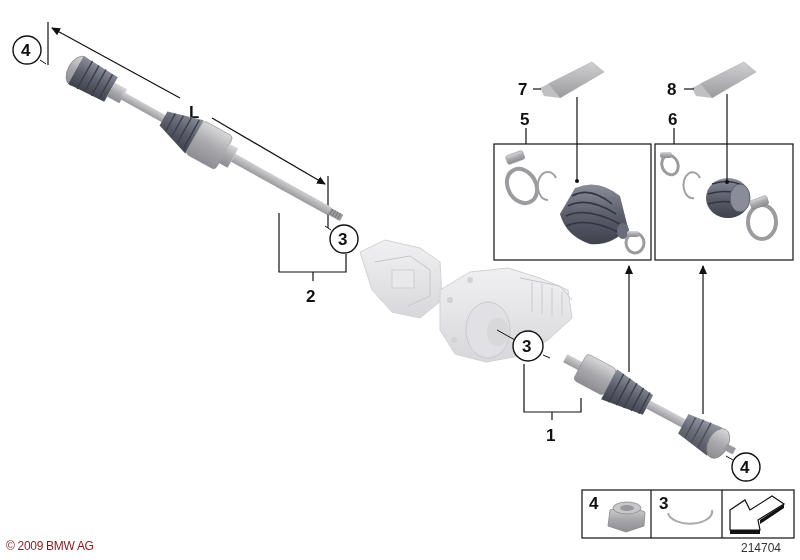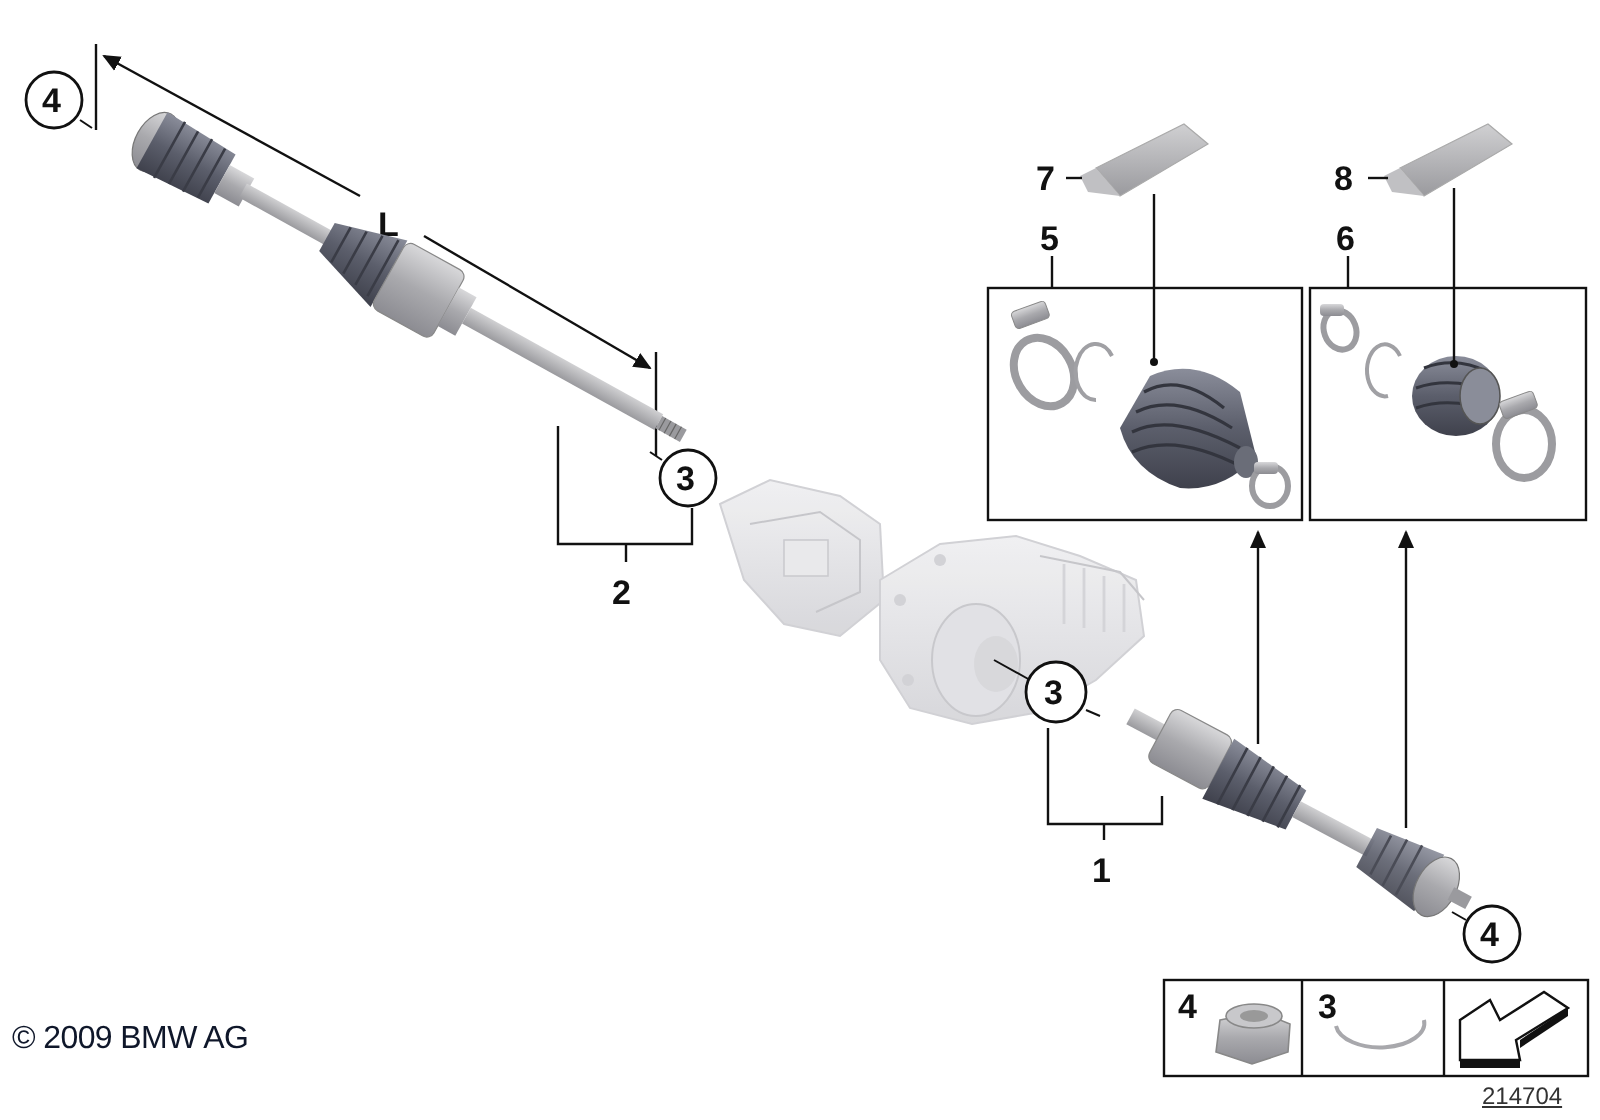--- a/index.html
+++ b/index.html
@@ -1,21 +1,21 @@
 <!DOCTYPE html>
 <html><head>
   <meta charset="utf-8">
   <style>
     html, body { margin: 0; padding: 0; background: #ffffff; }
     body { width: 800px; height: 560px; position: relative; overflow: hidden; font-family: "Liberation Sans", sans-serif; }
     #diagram { position: absolute; left: 0; top: 0; width: 800px; height: 560px; }
     .callout-num { font-family: "Liberation Sans", sans-serif; font-weight: bold; font-size: 17px; fill: #111; }
     .plain-num { font-family: "Liberation Sans", sans-serif; font-weight: bold; font-size: 17px; fill: #111; }
-    .copyright { position: absolute; left: 6px; top: 511px; font-size: 16px; color: #0f172a; letter-spacing: -0.3px; }
-    .diagram-id { position: absolute; left: 741px; top: 541px; font-size: 12px; color: #333; text-decoration: underline; }
+    .copyright { position: absolute; left: 6px; top: 539px; font-size: 12px; color: #7f1d1d; letter-spacing: -0.3px; }
+    .diagram-id { position: absolute; left: 741px; top: 541px; font-size: 12px; color: #333; }
   </style>
 </head>
 <body>
 
 <svg id="diagram" viewBox="0 0 800 560" xmlns="http://www.w3.org/2000/svg">
   <defs>
     <linearGradient id="metalG" x1="0" y1="0" x2="0" y2="1">
       <stop offset="0" stop-color="#d8d8da"></stop>
       <stop offset="0.5" stop-color="#a9a9ad"></stop>
       <stop offset="1" stop-color="#8c8c92"></stop>

